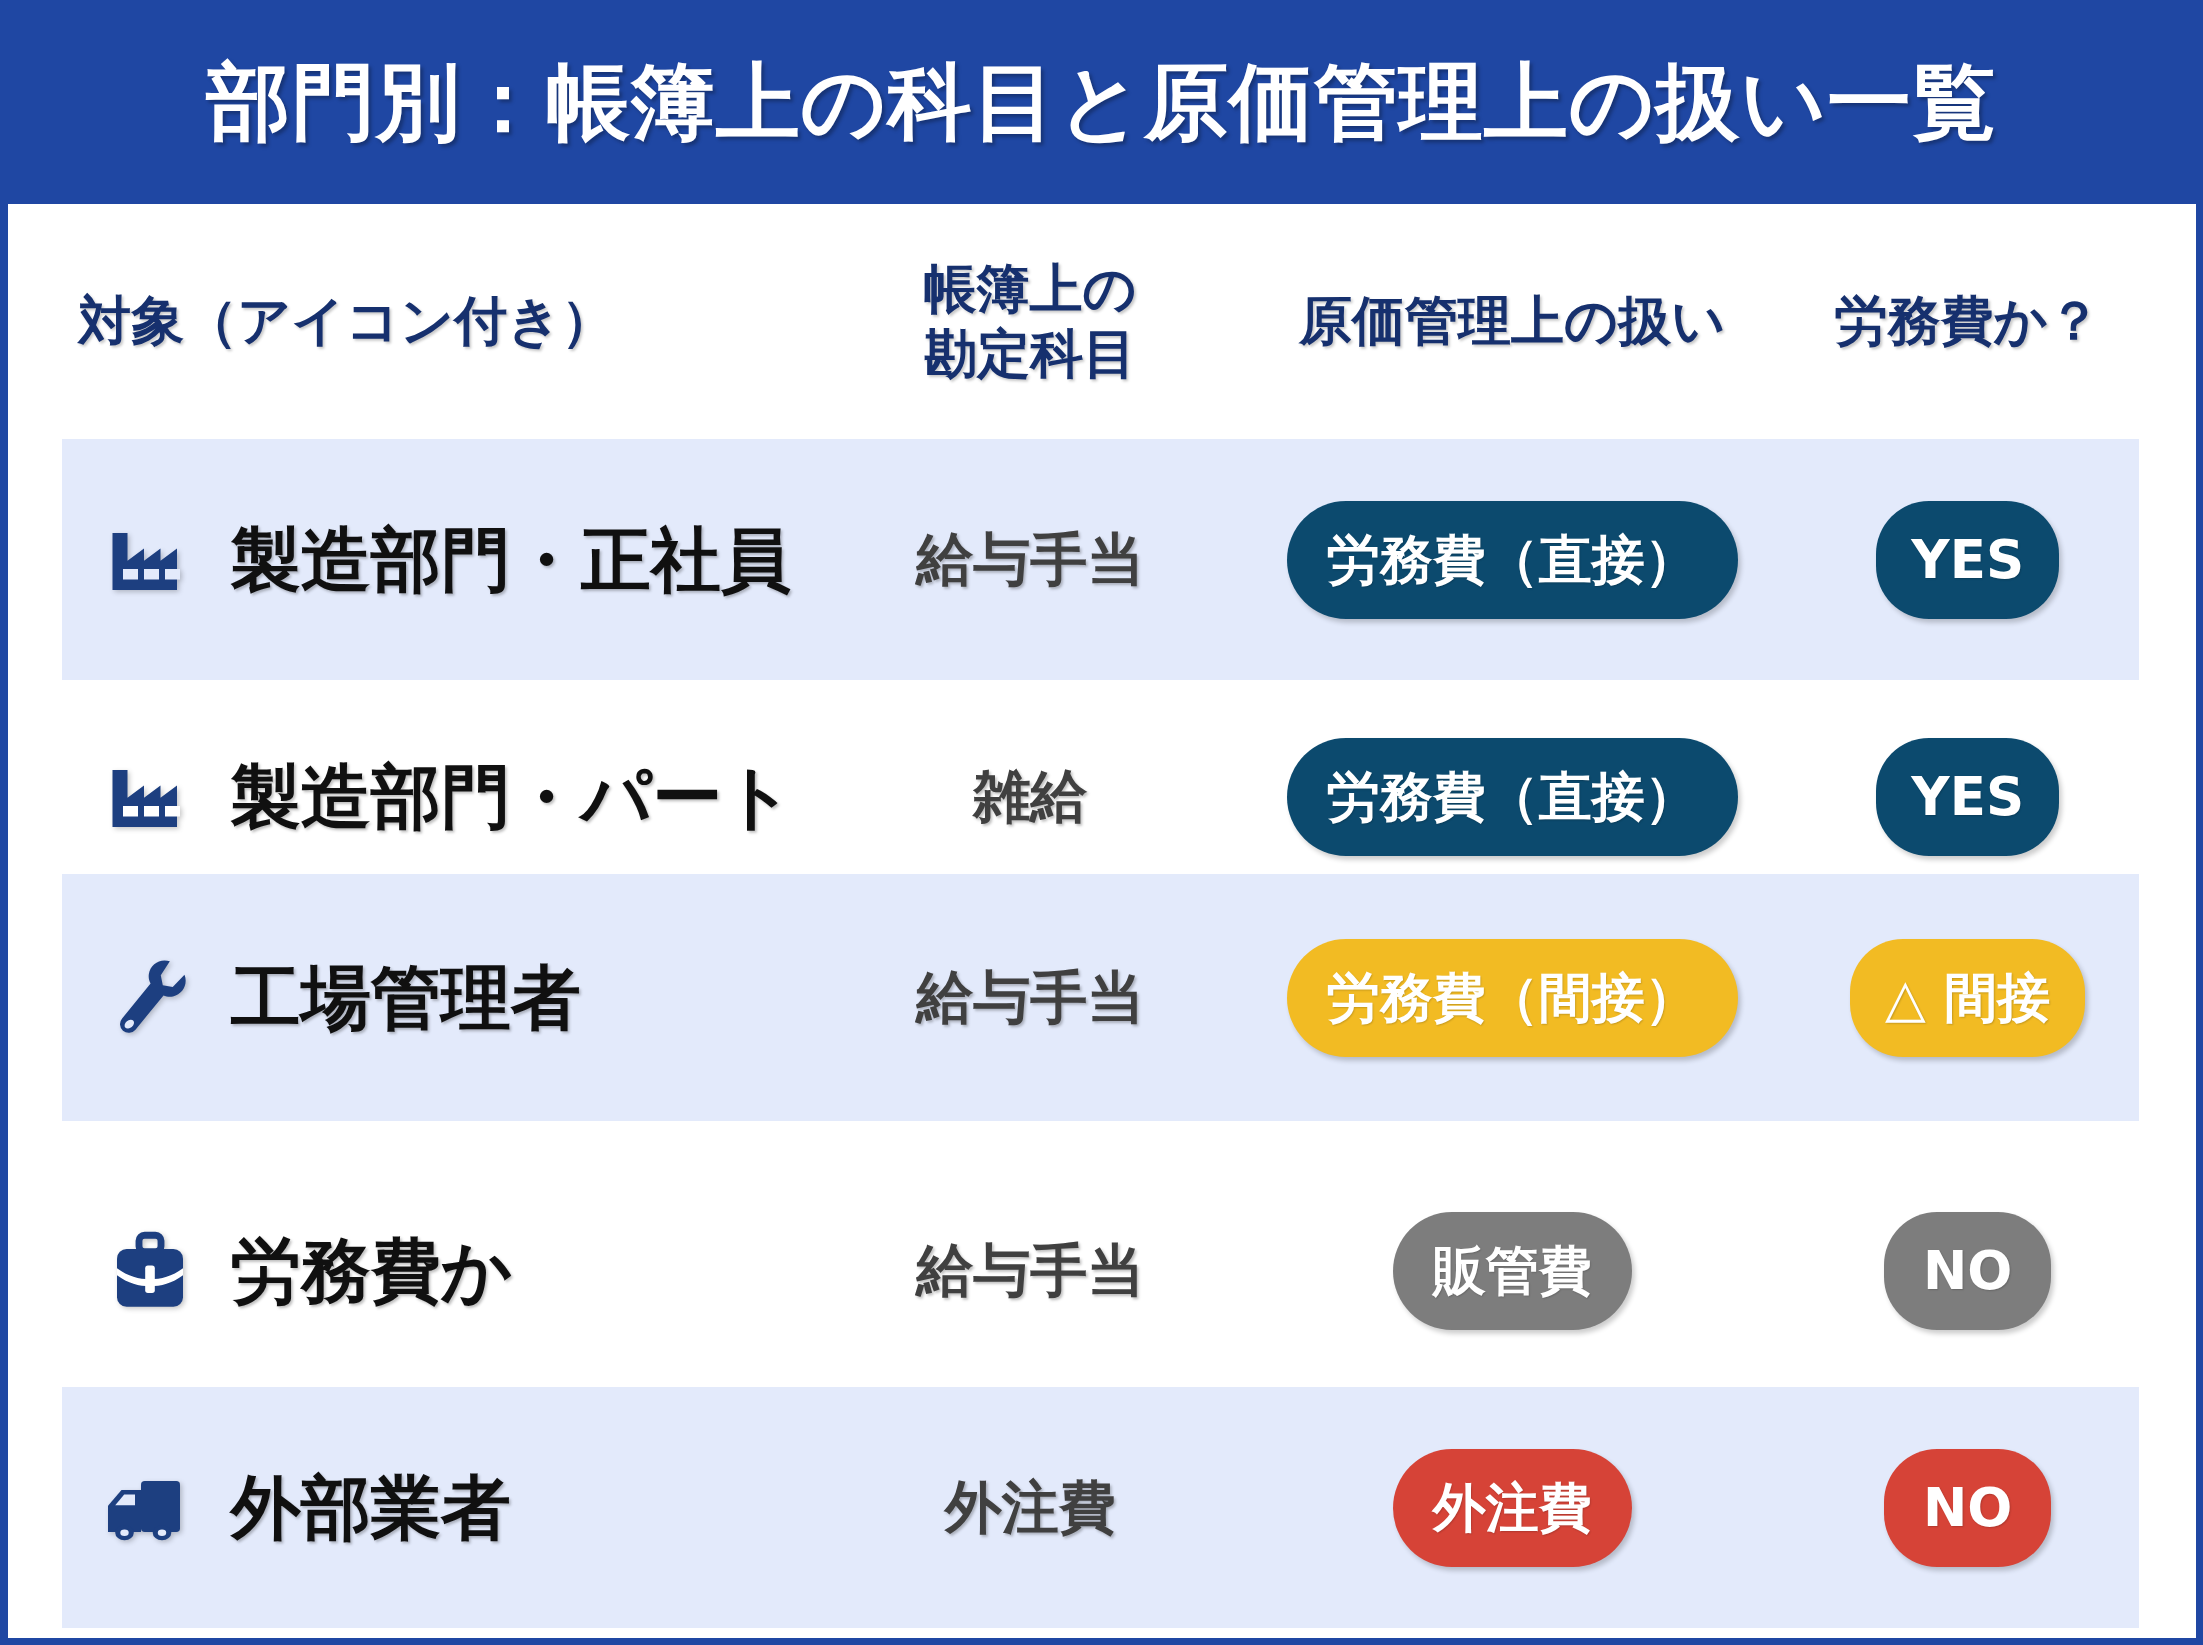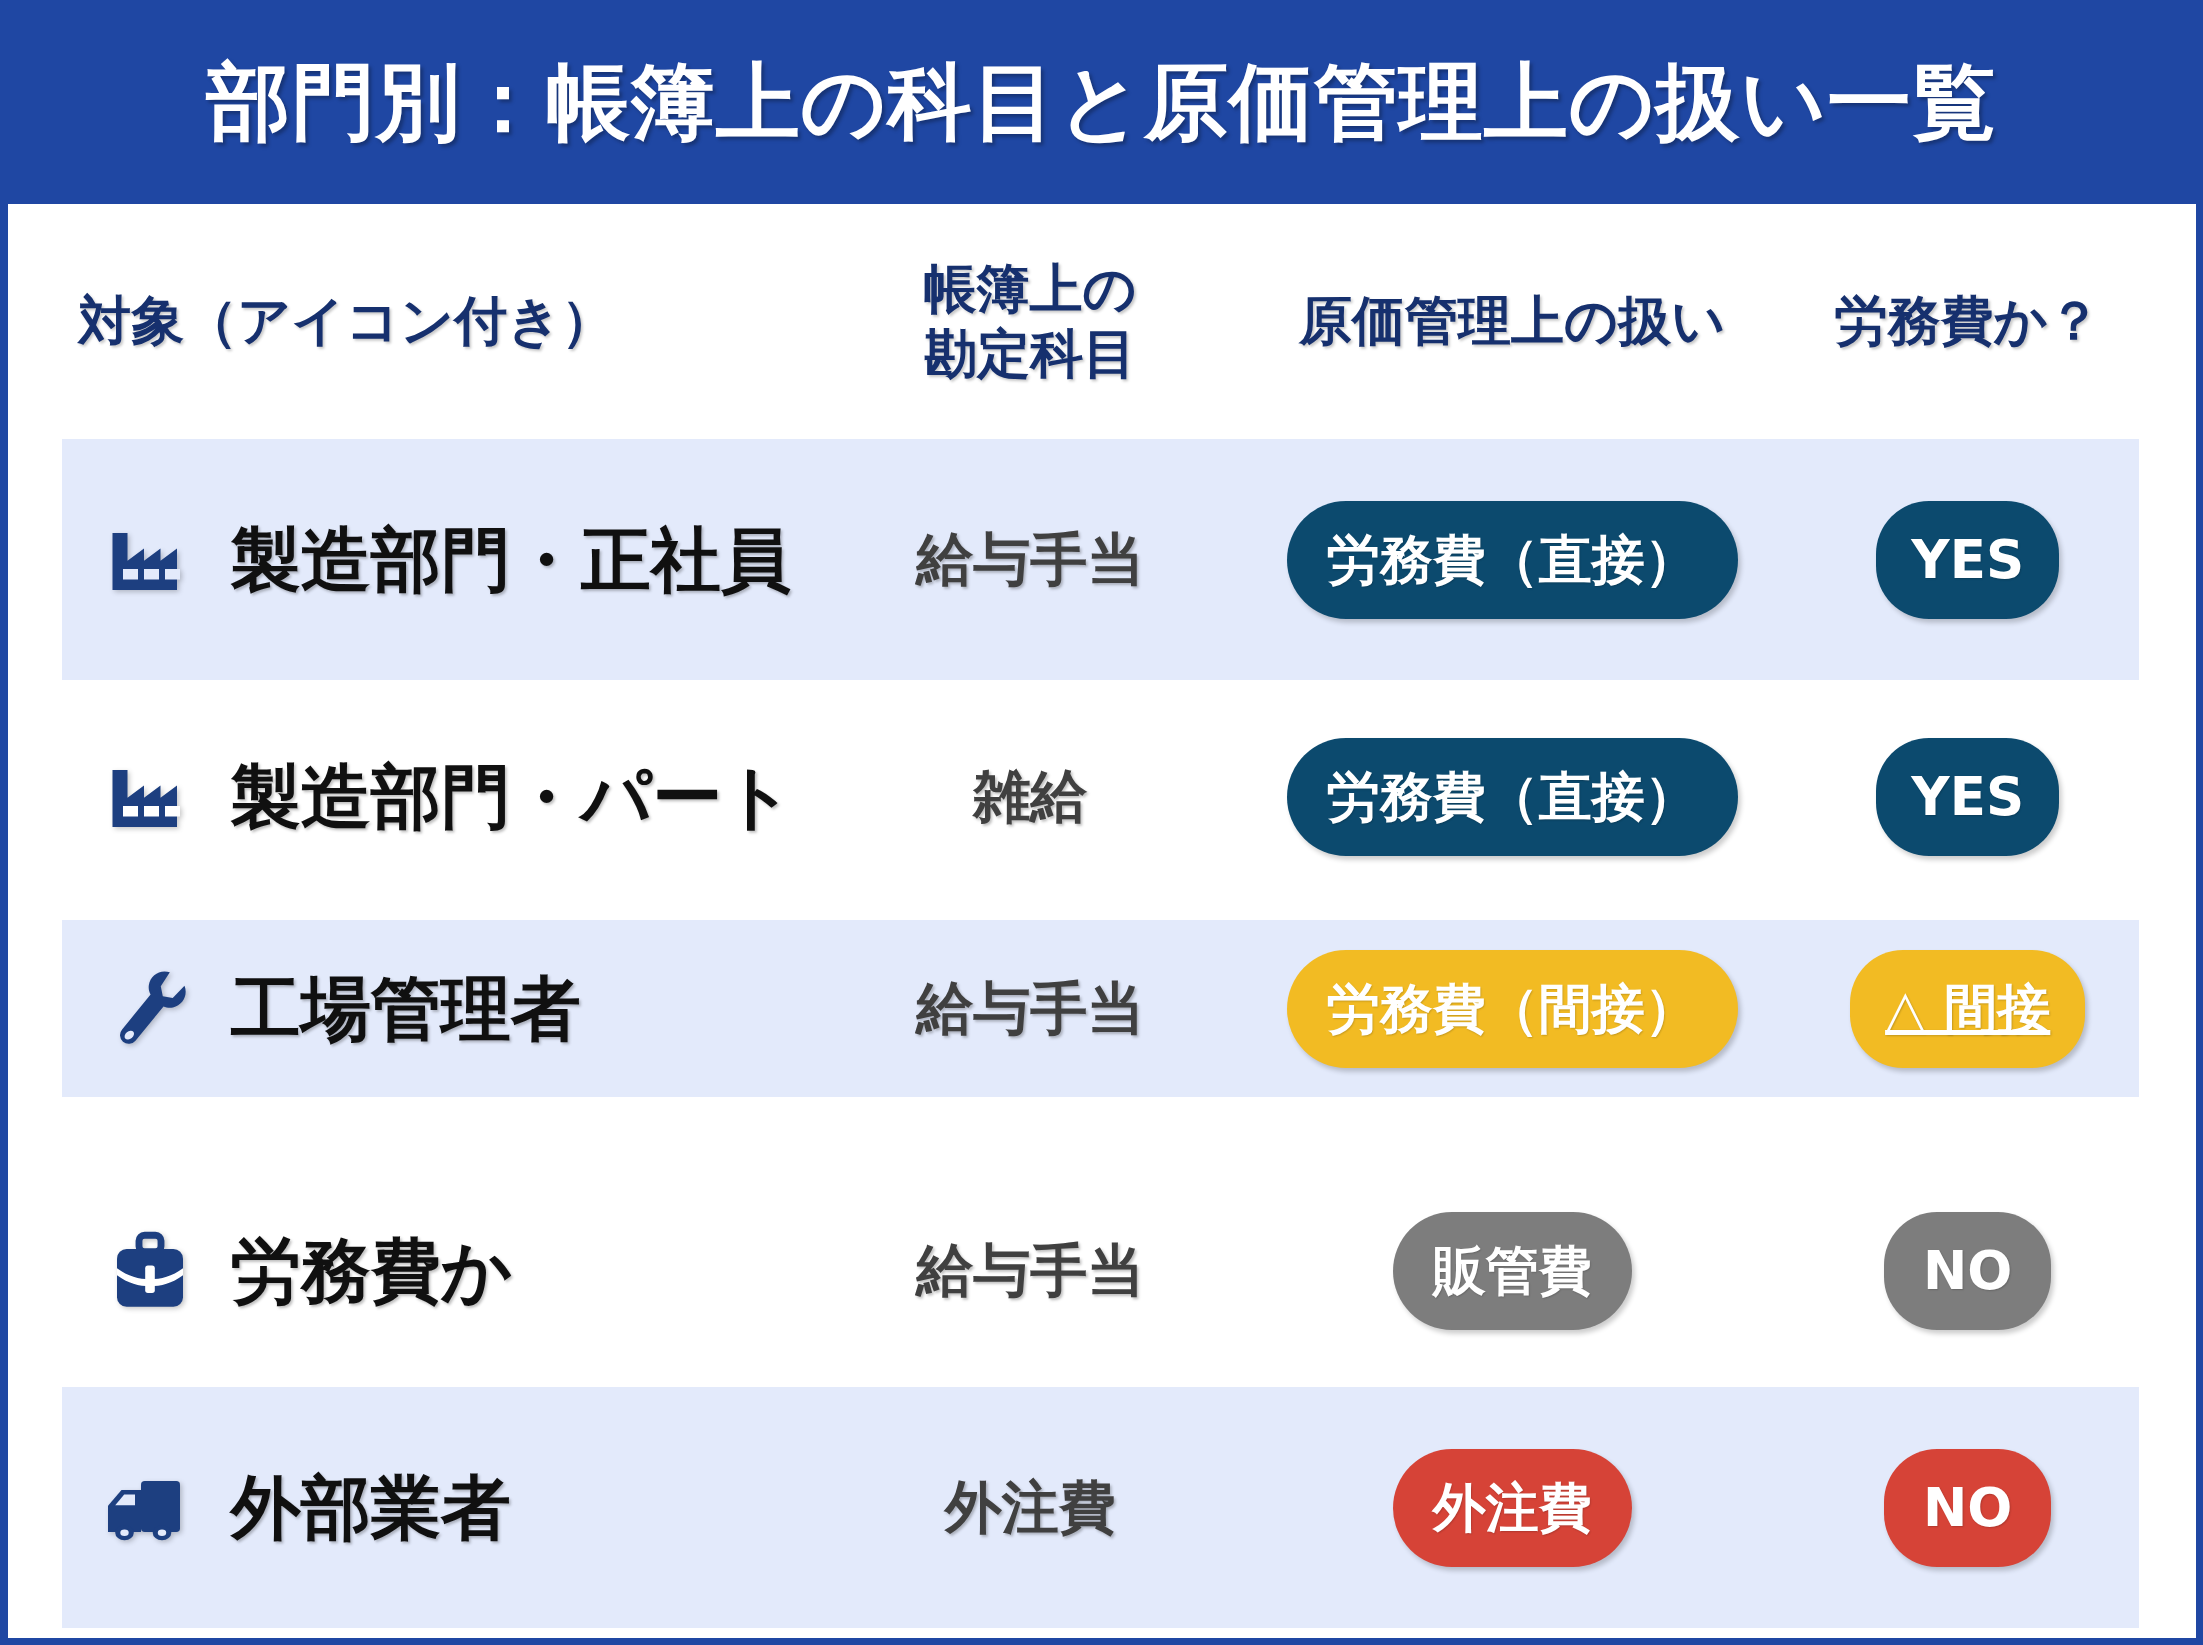--- a/index.html
+++ b/index.html
@@ -143,21 +143,21 @@
     border-radius: 59px;
     font-size: 53px;
   }
   .badge.labor {
     height: 118px;
     min-width: 167px;
     padding: 0 35px;
     border-radius: 53px;
     font-size: 53px;
   }
-  .badge.labor.wide { min-width: 217px; text-decoration: underline; }
+  .badge.labor.wide { min-width: 217px; }
 
   .bg-green  { background: #0c4a6e; }
   .bg-amber  { background: #f2bb23; }
   .bg-gray   { background: #7d7d7d; }
   .bg-red    { background: #d64337; }
 </style>
 </head>
 <body>
 
 <div id="page">
@@ -222,21 +222,21 @@
         <span class="account">雑給</span>
       </div>
       <div class="c-cost">
         <span class="badge cost bg-green">労務費（直接）</span>
       </div>
       <div class="c-labor">
         <span class="badge labor bg-green">YES</span>
       </div>
     </div>
 
-    <div class="row striped" style="top:716px; height:177px;text-align:center;">
+    <div class="row striped" style="top:670px; height:247px;text-align:center;">
       <div class="c-target">
         <span class="icon-wrap">
           <svg width="92" height="92" viewBox="0 0 64 64" aria-hidden="true">
             <path fill="#1d3f80" d="M45.8 6.5c-6.6-2.3-13.6 1.9-14.6 8.8-.35 2.4.1 4.7 1.2 6.6L12.6 46.2a6.2 6.2 0 0 0 .6 8.6 6.2 6.2 0 0 0 8.7-.8L41.4 30.2c2 .9 4.3 1.2 6.6.7 6.8-1.4 10.6-8.6 8-15l-8.2 8.4-6.9-1.2-1.4-6.9z"></path>
             <ellipse cx="17.6" cy="50.2" rx="3.7" ry="2.6" fill="#e3eafb" transform="rotate(-40 17.6 50.2)"></ellipse>
           </svg>
         </span>
         <span class="label">工場管理者</span>
       </div>
       <div class="c-acct">

